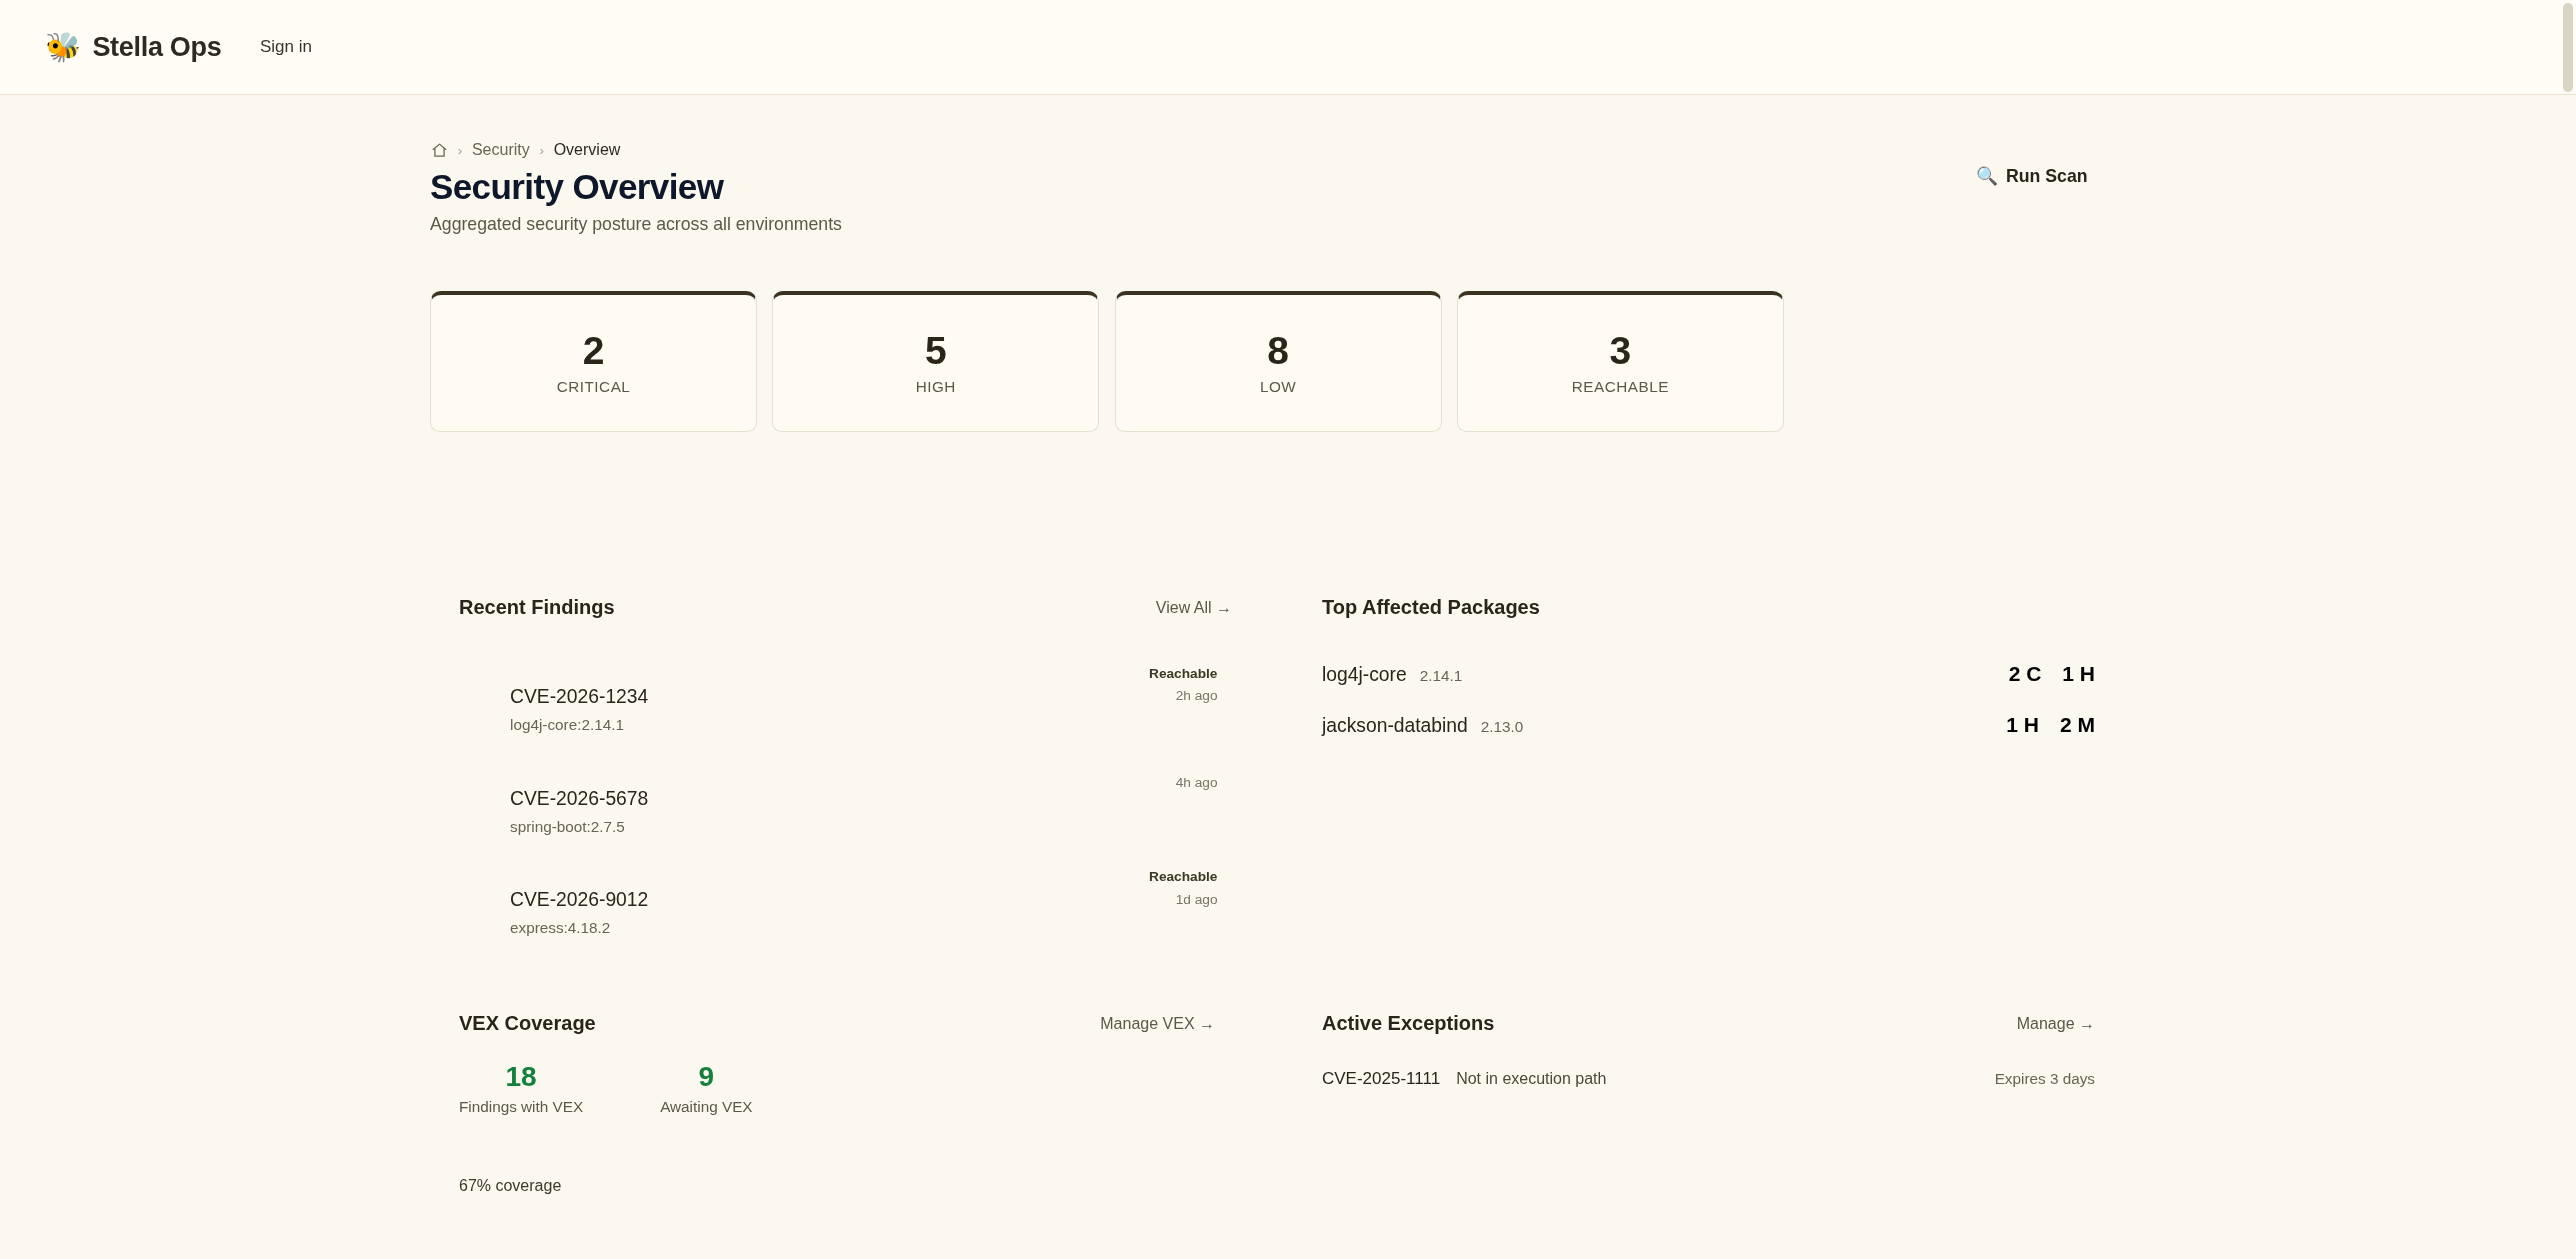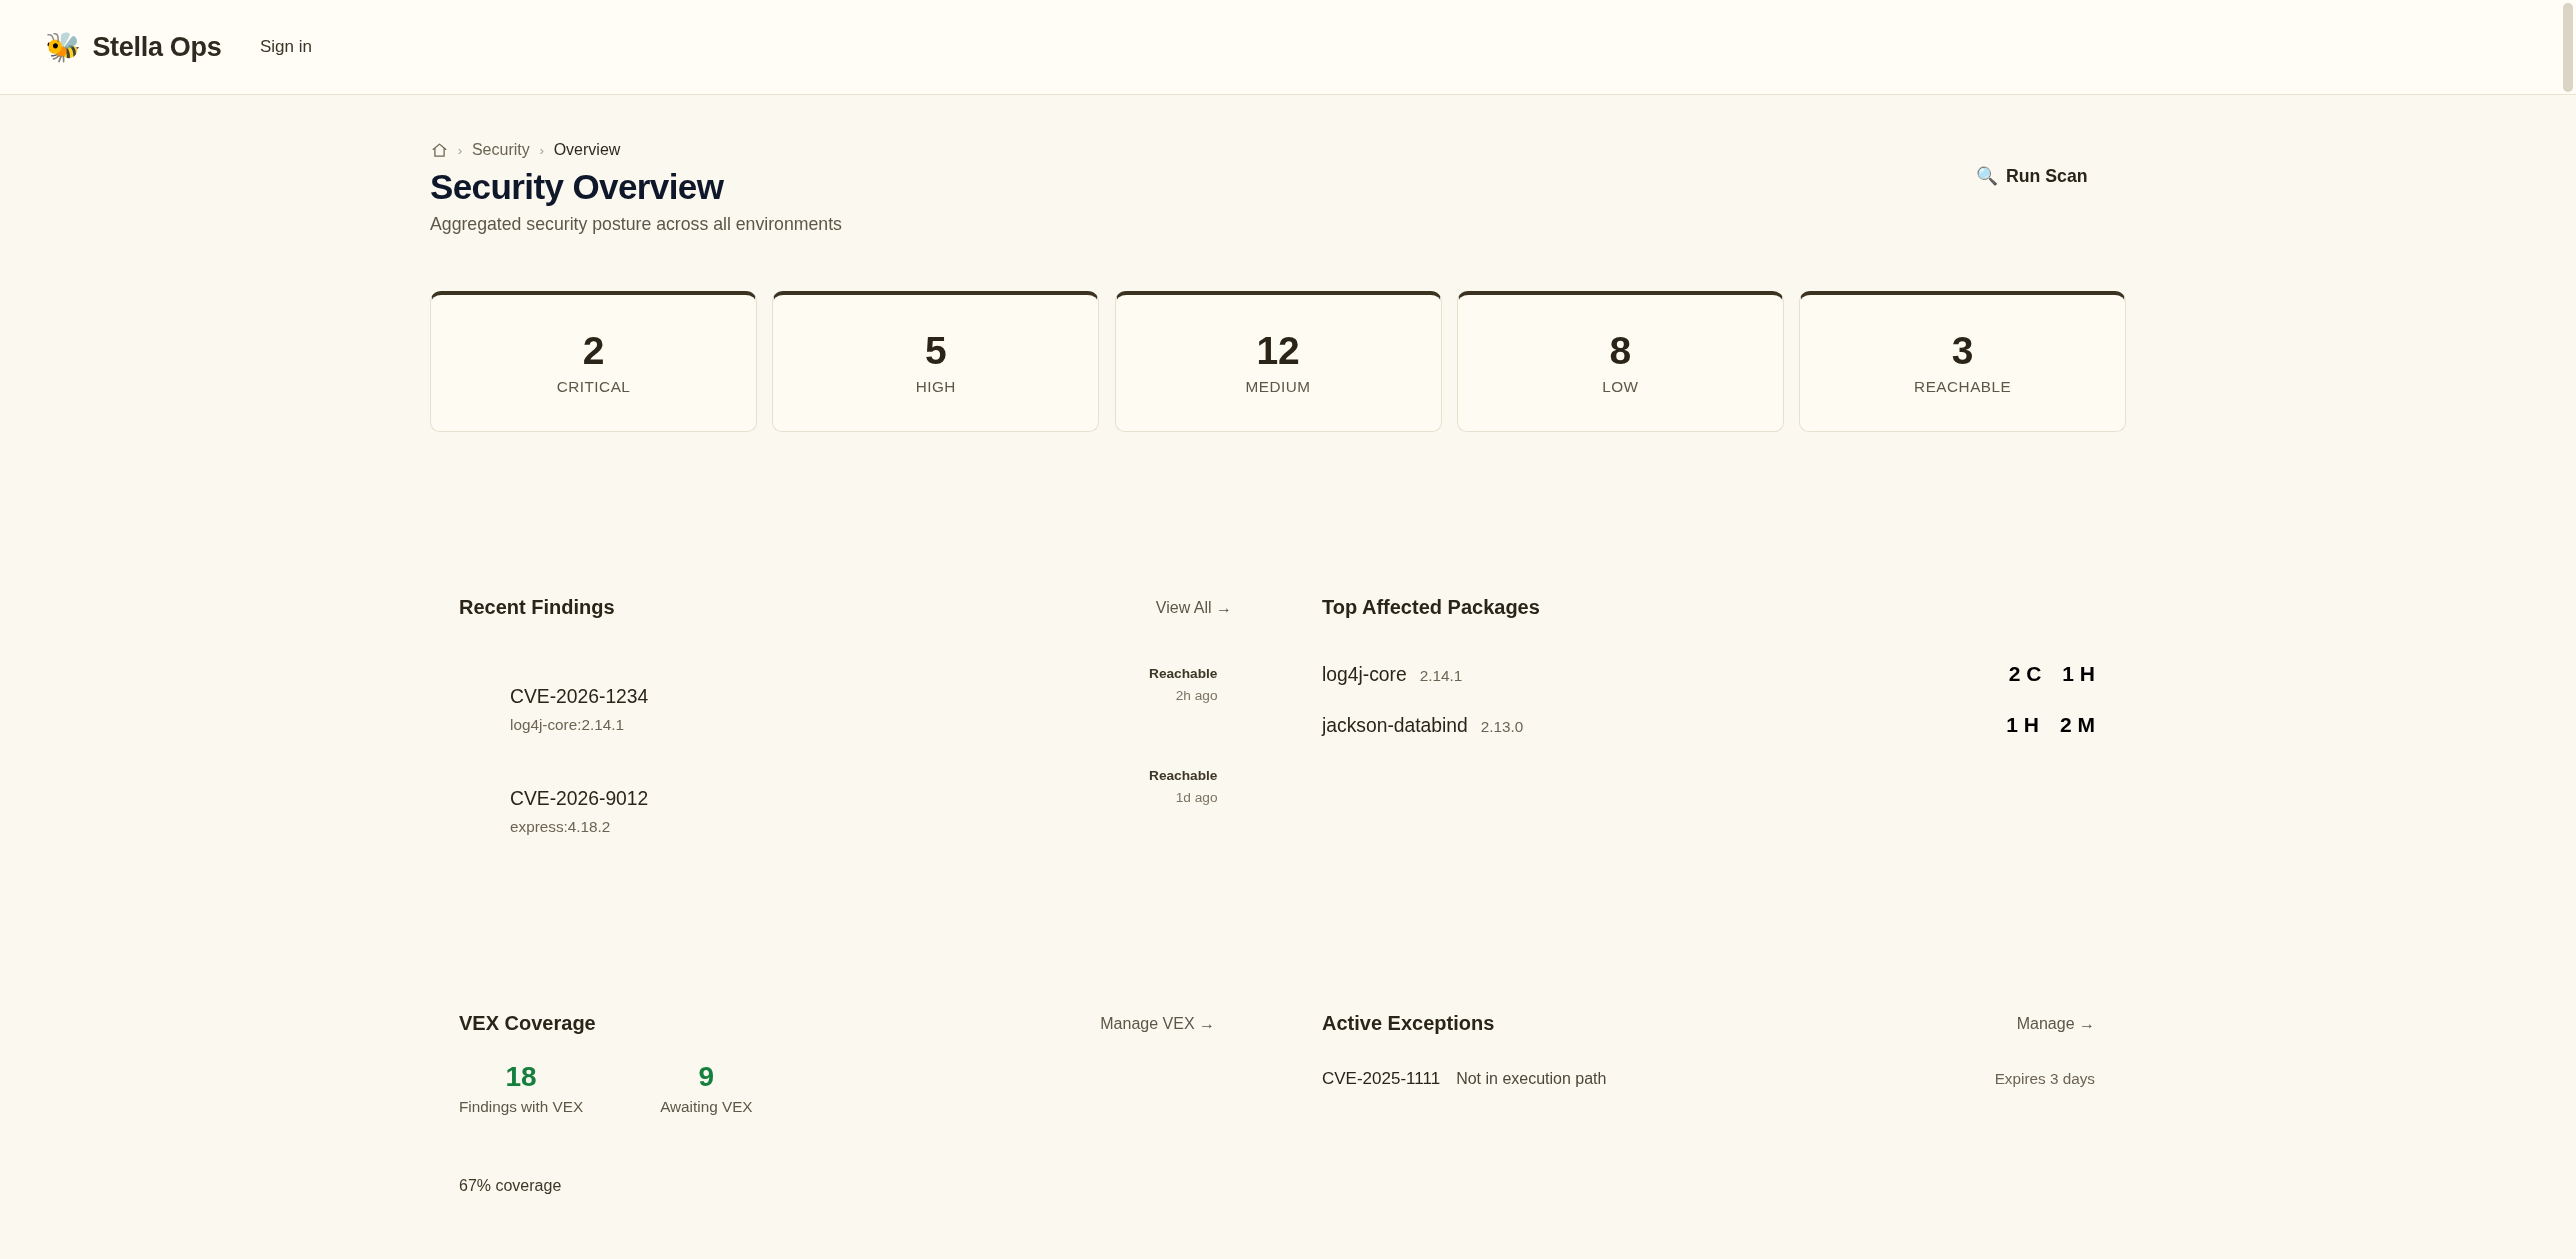--- a/index.html
+++ b/index.html
@@ -320,24 +320,20 @@
     <div class="stats">
       <div class="stat-card">
         <div class="stat-value">2</div>
         <div class="stat-label">CRITICAL</div>
       </div>
       <div class="stat-card">
         <div class="stat-value">5</div>
         <div class="stat-label">HIGH</div>
       </div>
       <div class="stat-card">
-        <div class="stat-value">12</div>
-        <div class="stat-label">MEDIUM</div>
-      </div>
-      <div class="stat-card">
         <div class="stat-value">8</div>
         <div class="stat-label">LOW</div>
       </div>
       <div class="stat-card">
         <div class="stat-value">3</div>
         <div class="stat-label">REACHABLE</div>
       </div>
     </div>
 
     <div class="findings-head">
@@ -350,20 +346,30 @@
           <div class="finding-cve">CVE-2026-1234</div>
           <div class="finding-pkg">log4j-core:2.14.1</div>
         </div>
         <div class="finding-right">
           <span class="reach-tag">Reachable</span>
           <span class="finding-age">2h ago</span>
         </div>
       </div>
       <div class="finding-row">
         <div class="finding-left">
+          <div class="finding-cve">CVE-2026-5678</div>
+          <div class="finding-pkg">spring-boot:2.7.5</div>
+        </div>
+        <div class="finding-right">
+          <span class="reach-tag"></span>
+          <span class="finding-age">4h ago</span>
+        </div>
+      </div>
+      <div class="finding-row">
+        <div class="finding-left">
           <div class="finding-cve">CVE-2026-9012</div>
           <div class="finding-pkg">express:4.18.2</div>
         </div>
         <div class="finding-right">
           <span class="reach-tag">Reachable</span>
           <span class="finding-age">1d ago</span>
         </div>
       </div>
     </div>
 

